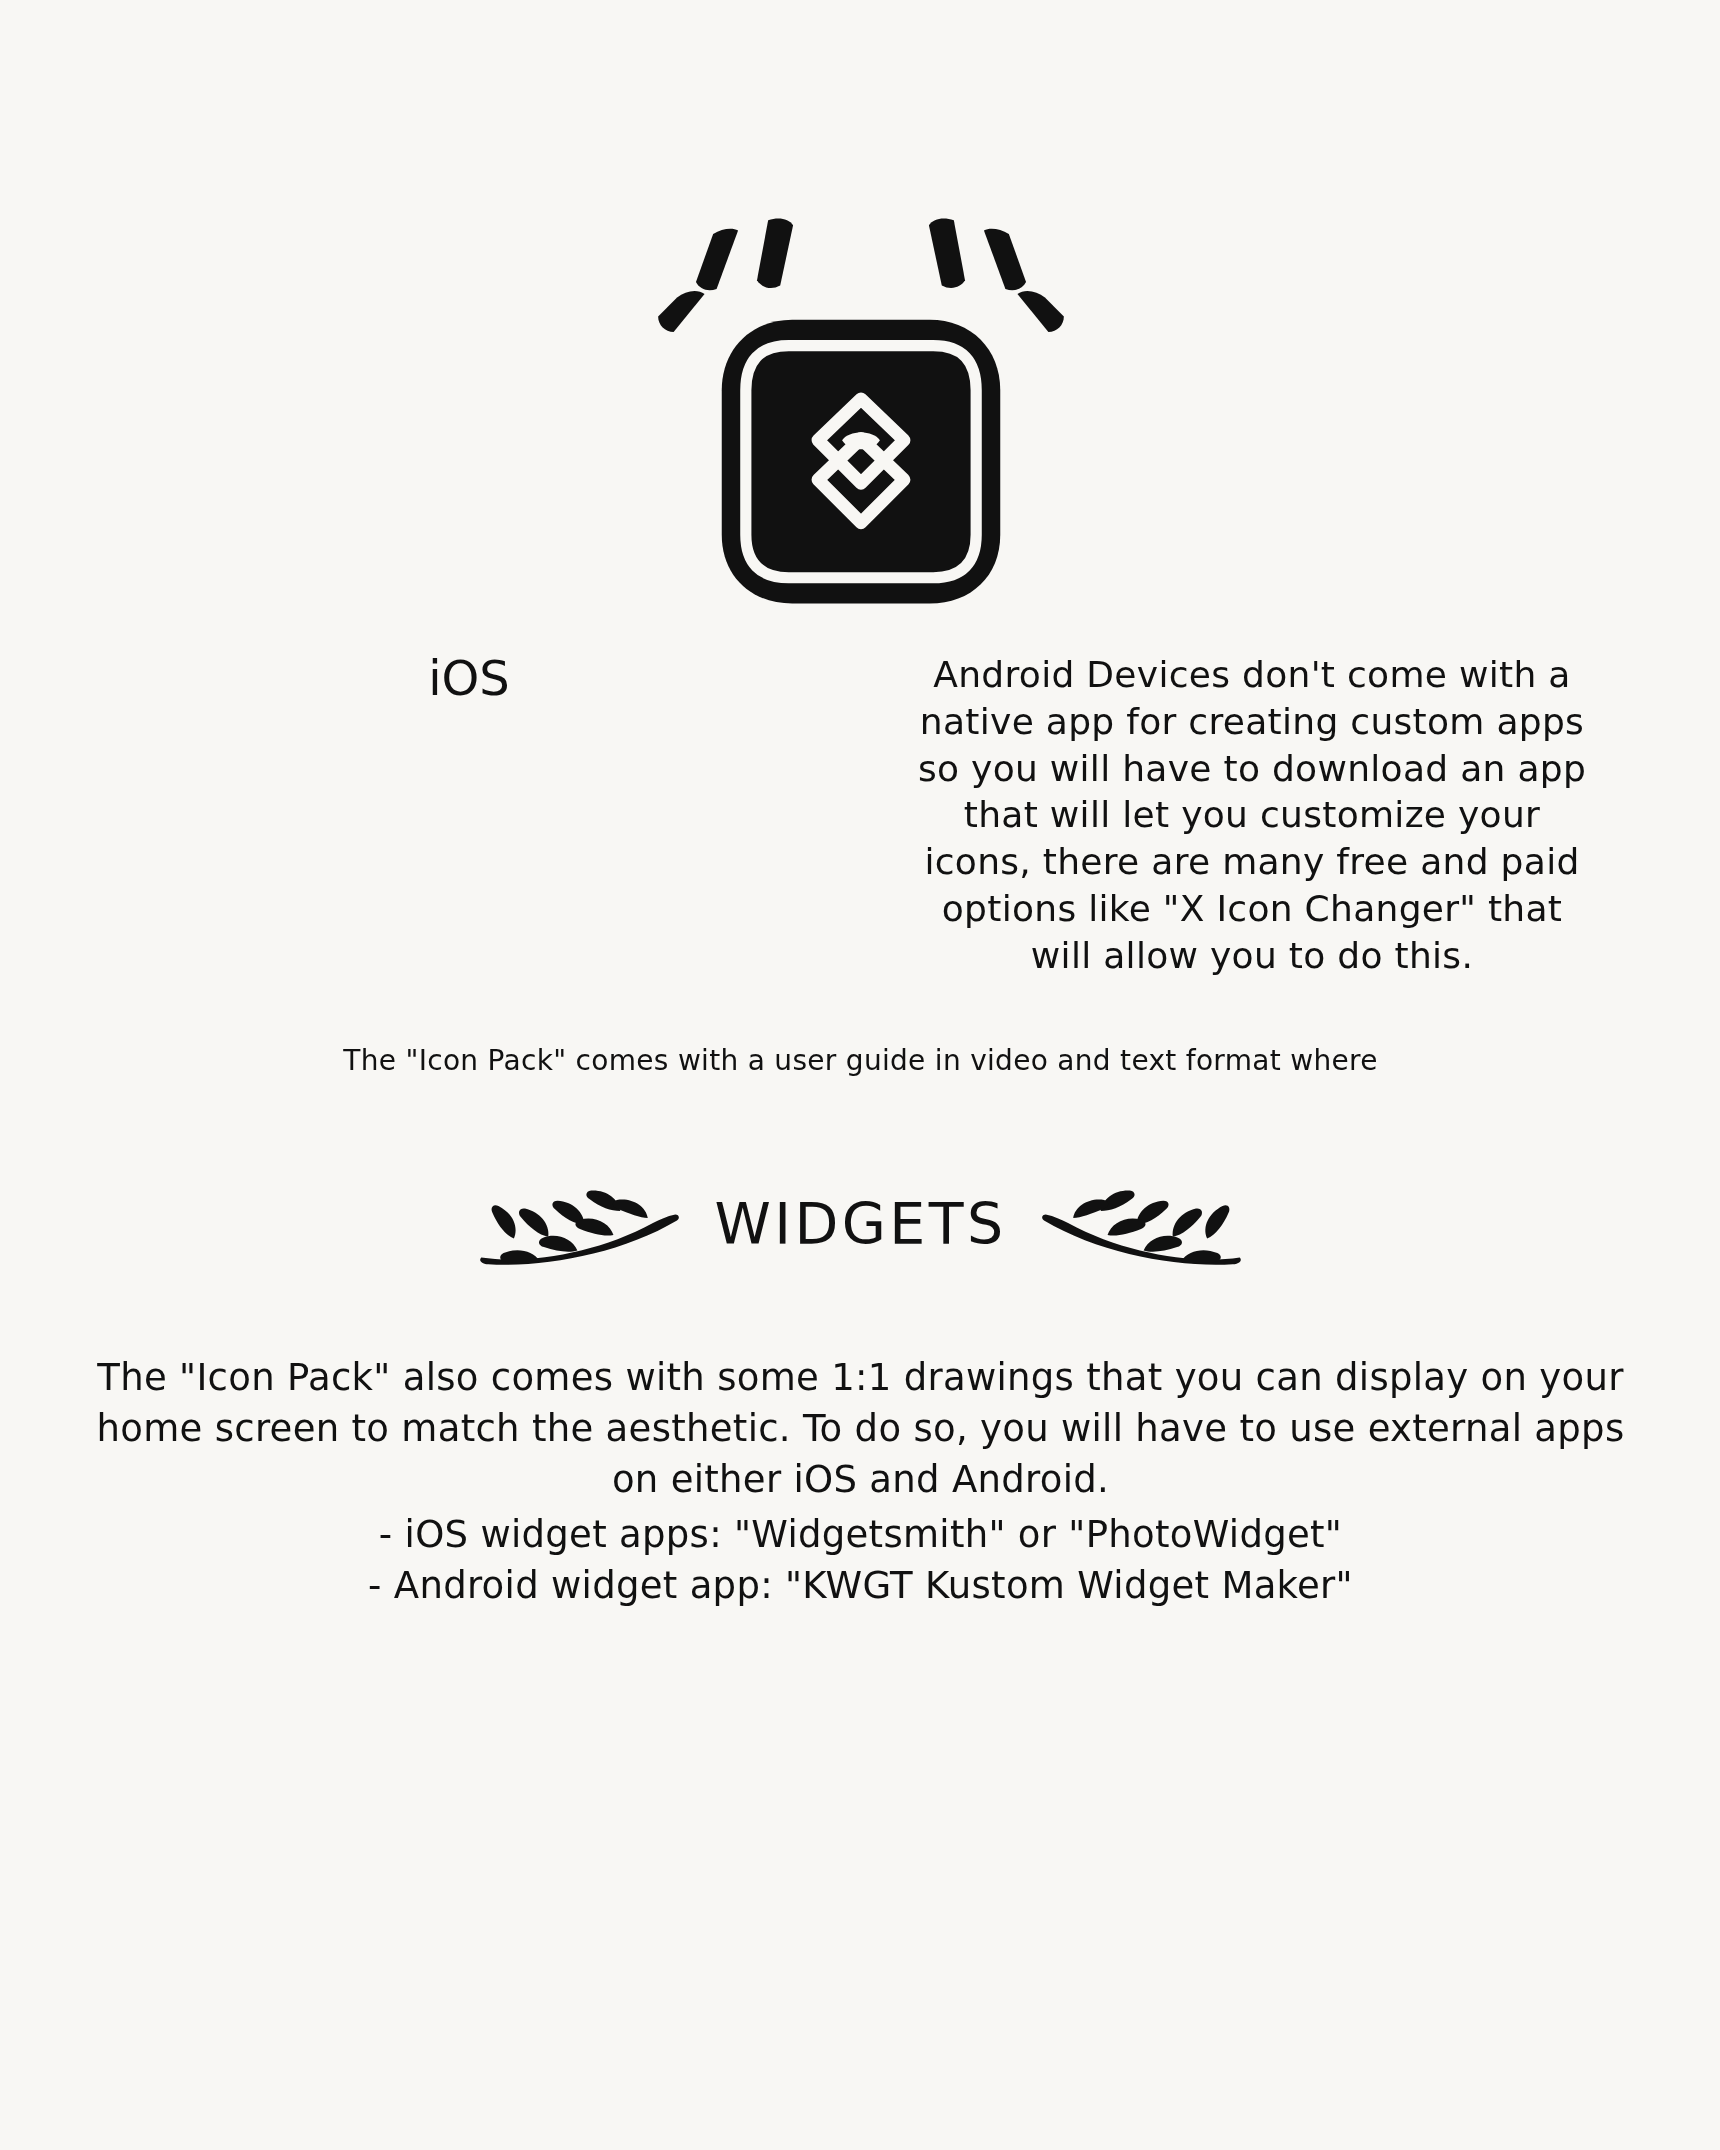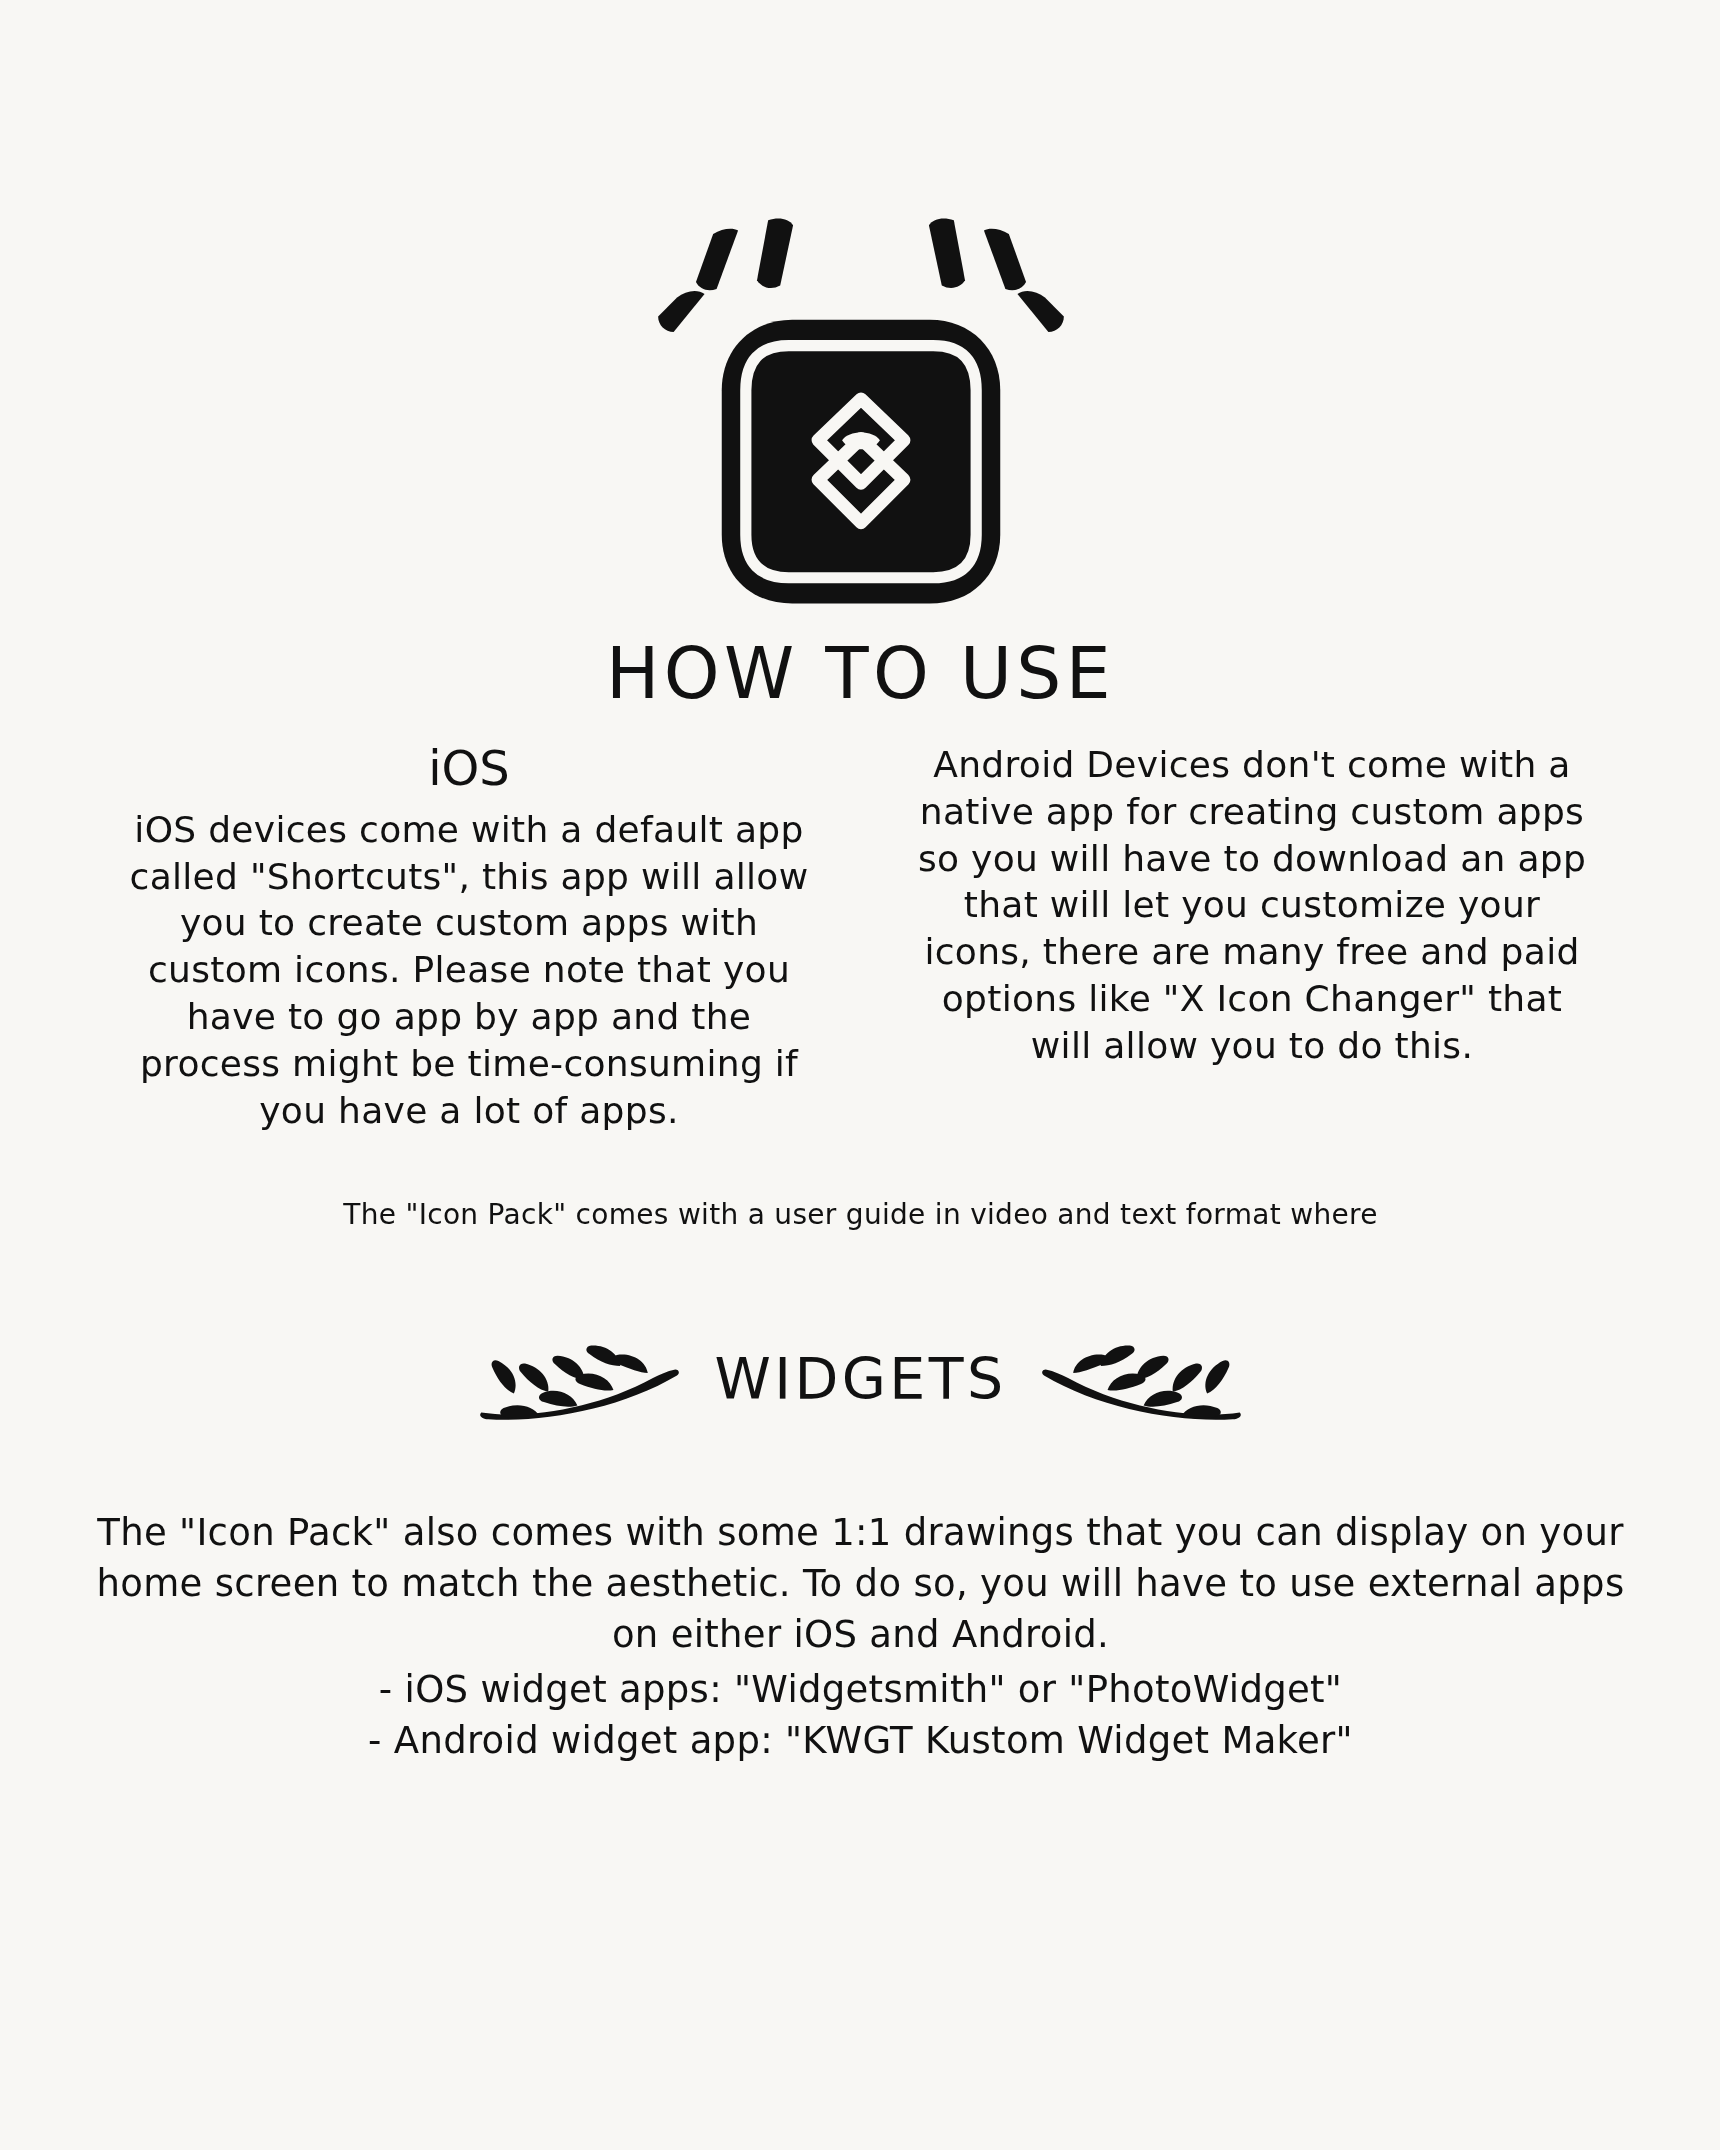--- a/index.html
+++ b/index.html
@@ -128,26 +128,24 @@
       <path d="M196 152 L364 152 C398 152 414 170 414 204 L414 372 C414 404 398 422 364 422 L196 422 C162 422 146 404 146 372 L146 204 C146 170 162 152 196 152 Z" fill="none" stroke="#f8f7f4" stroke-width="13" stroke-linejoin="round"></path>
 
       <g fill="none" stroke="#f8f7f4" stroke-width="15" stroke-linejoin="round" stroke-linecap="round">
         <path d="M280 214 L230 262 L280 312 L330 262 Z"></path>
         <path d="M280 260 L230 308 L280 358 L330 308 Z"></path>
       </g>
       <path d="M258 262 C266 250 294 250 302 262 C294 276 266 276 258 262 Z" fill="#f8f7f4"></path>
     </svg>
   </div>
 
-  <div class="main-title">HOW TO USE</div>
 
   <div class="two-col">
     <div class="col">
       <div class="col-title">iOS</div>
-      <div class="col-body">iOS devices come with a default app called "Shortcuts", this app will allow you to create custom apps with custom icons. Please note that you have to go app by app and the process might be time-consuming if you have a lot of apps.</div>
     </div>
     <div class="col">
       <div class="col-body">Android Devices don't come with a native app for creating custom apps so you will have to download an app that will let you customize your icons, there are many free and paid options like "X Icon Changer" that will allow you to do this.</div>
     </div>
   </div>
 
   <div class="note">
     <div>The "Icon Pack" comes with a user guide in video and text format where</div>
   </div>
 

